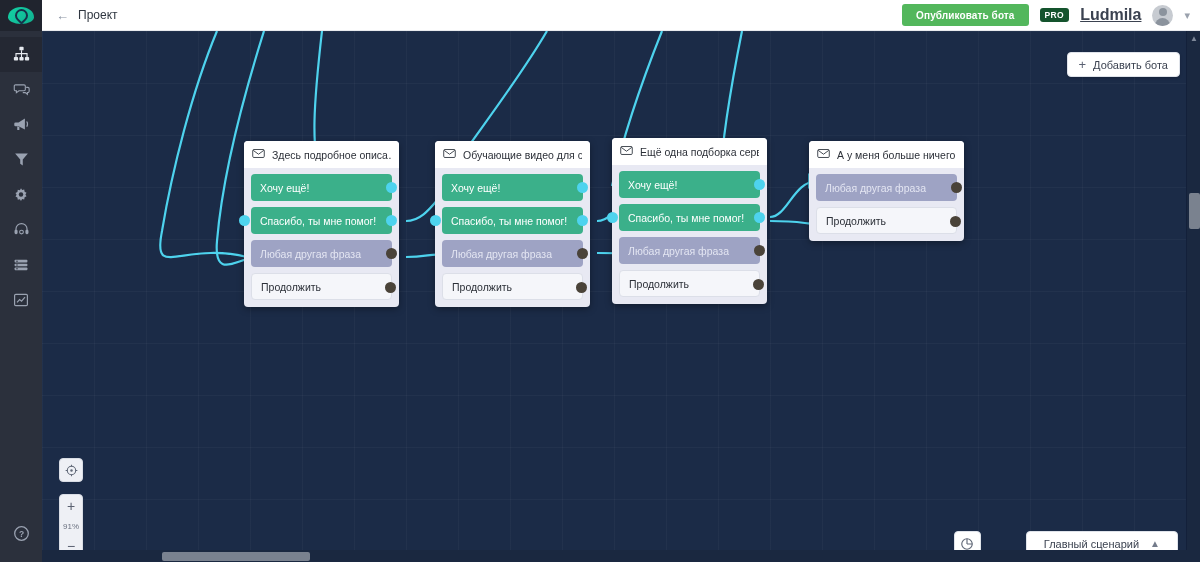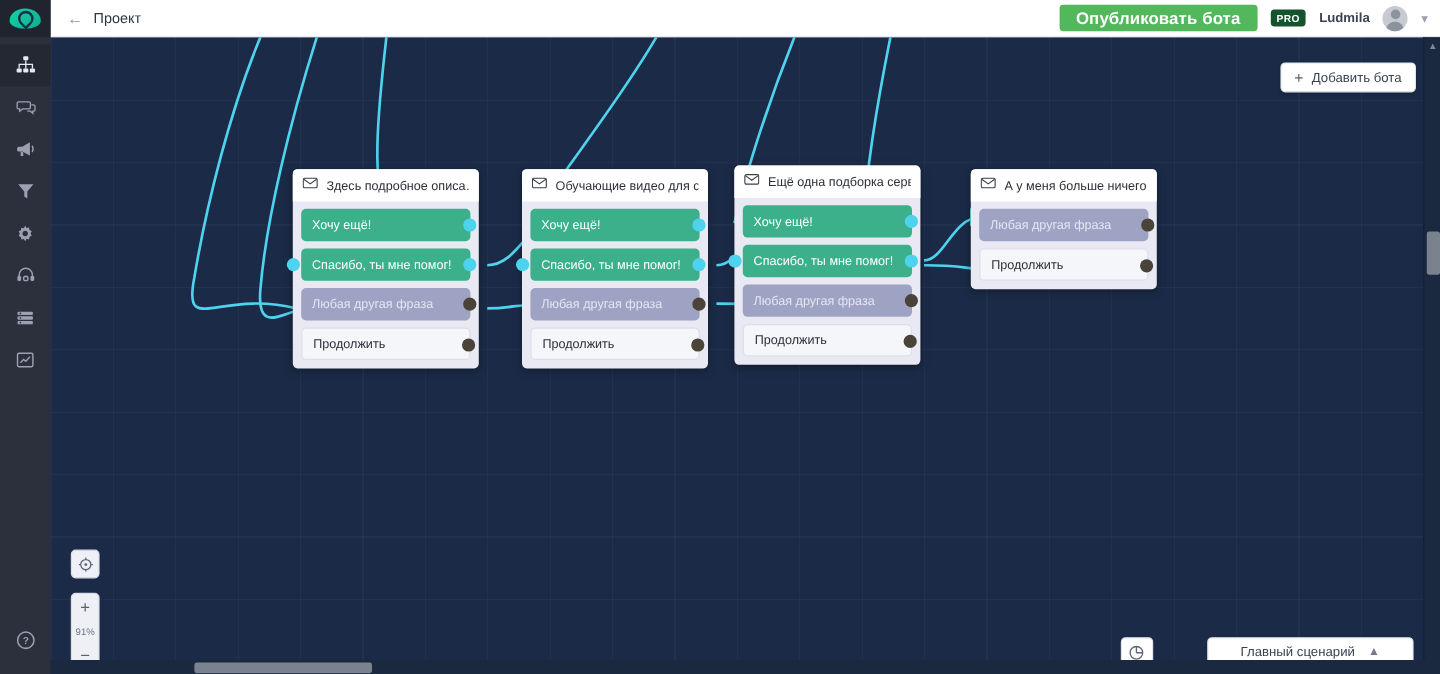--- a/index.html
+++ b/index.html
@@ -68,33 +68,33 @@
     margin-left: 14px; cursor: pointer;
   }
   .crumb-arrow { color: #8a93a3; font-size: 13px; line-height: 1; }
   .crumb-text { color: #2f3640; font-size: 12px; font-weight: 400; }
   .top-right {
     margin-left: auto; display: flex; align-items: center;
     gap: 11px; margin-right: 10px;
   }
   .btn-publish {
     background: #53b75c; color: #fff;
-    font-size: 14px; font-weight: 700;
+    font-size: 10px; font-weight: 700;
     padding: 0 14px; height: 22px;
     border: none; border-radius: 3px;
     display: flex; align-items: center; cursor: pointer;
     letter-spacing: .1px;
   }
   .badge-pro {
     background: #14532d; color: #fff;
     font-size: 8.5px; font-weight: 700;
     padding: 2px 5px; border-radius: 3px;
     letter-spacing: .4px;
   }
-  .user-name { color: #3b4250; font-size: 11px; font-weight: 700; }
+  .user-name { color: #3b4250; font-size: 16px; font-weight: 700; text-decoration: underline; }
   .avatar {
     width: 21px; height: 21px; border-radius: 50%;
     background: #c7cbd1; overflow: hidden; position: relative;
     cursor: pointer;
   }
   .avatar::before {
     content: ""; position: absolute; left: 6.5px; top: 3.5px;
     width: 8px; height: 8px; border-radius: 50%; background: #8b939d;
   }
   .avatar::after {
@@ -191,21 +191,21 @@
   }
 
   .bottom-right { position: absolute; right: 22px; bottom: 6px; display: flex; align-items: center; gap: 9px; z-index: 30; }
   .pie-btn {
     width: 27px; height: 25px; border-radius: 4px;
     background: #ffffff; border: 1px solid #dfe3ea;
     display: flex; align-items: center; justify-content: center; cursor: pointer;
   }
   .scenario {
     height: 25px; background: #ffffff; border: 1px solid #dfe3ea; border-radius: 4px;
-    display: flex; align-items: center; gap: 11px; padding: 0 27px;
+    display: flex; align-items: center; gap: 11px; padding: 0 17px;
     font-size: 11px; color: #3b4250; cursor: pointer; margin-left: 36px;
   }
   .chev-up { color: #737b8a; font-size: 10px; }
 
   
   .vscroll {
     position: absolute; right: 0; top: 31px;
     width: 14px; height: 531px; background: #1a2840;
     border-left: 1px solid #13203a; z-index: 38;
   }

